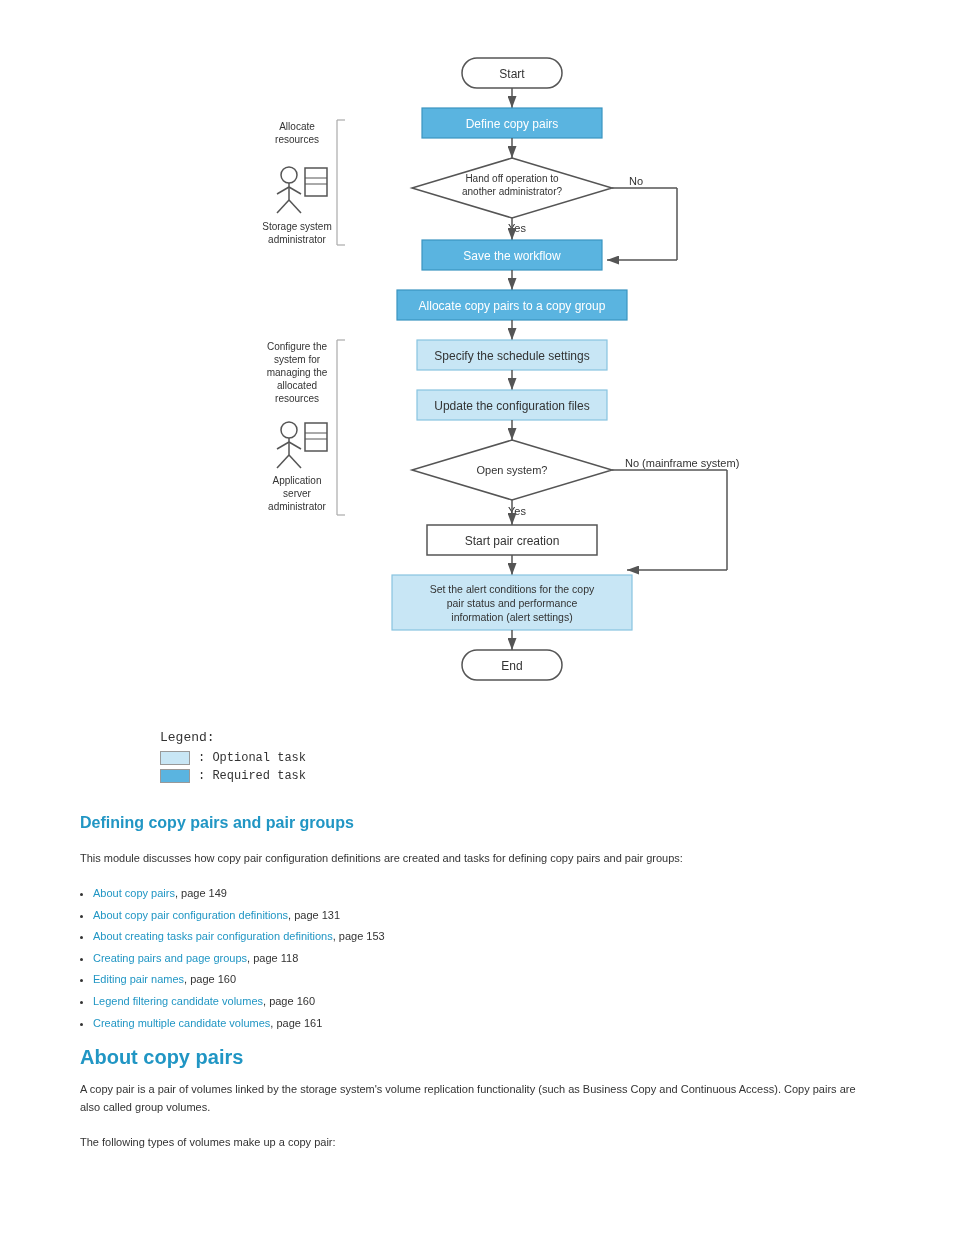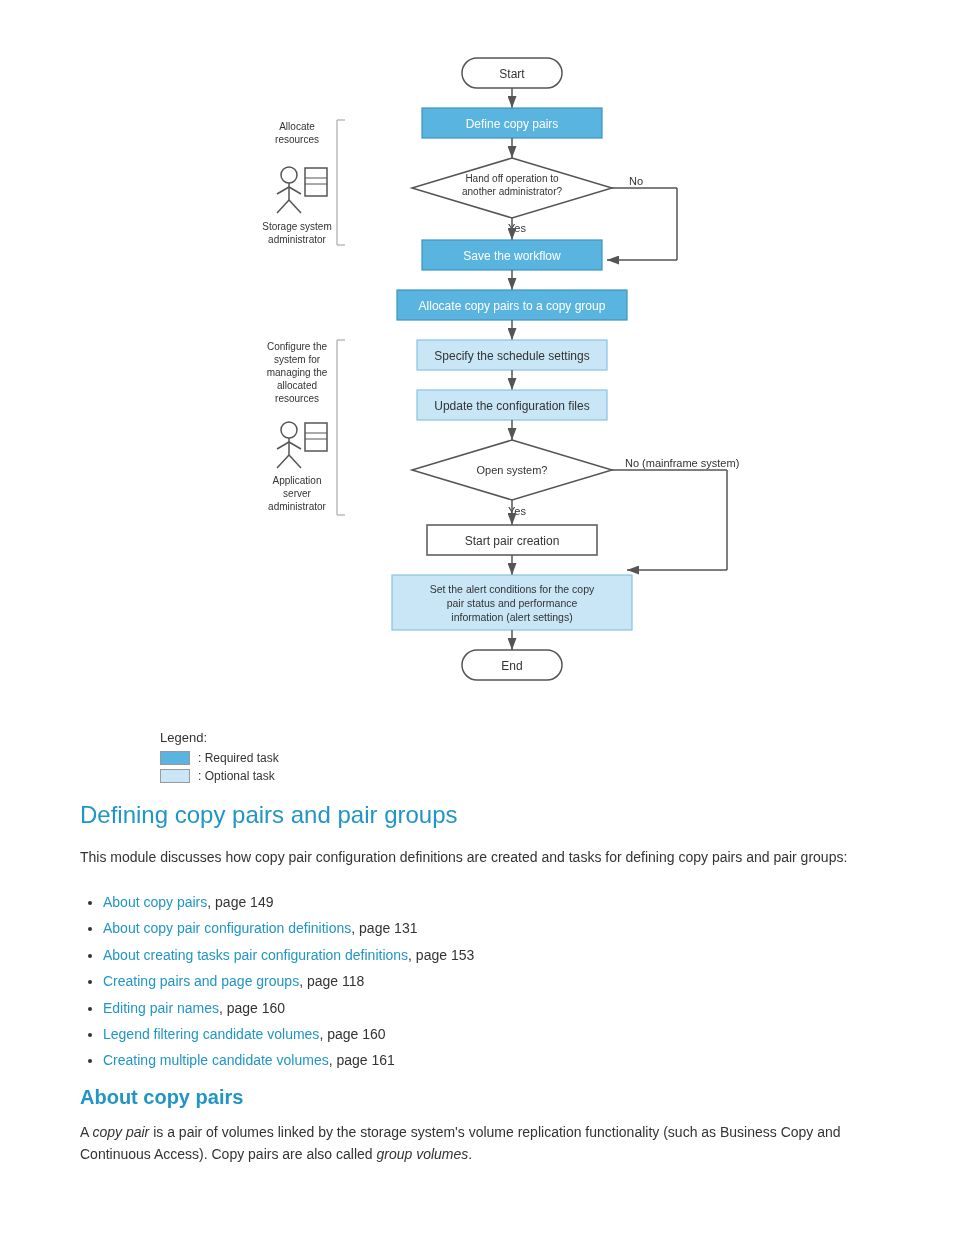--- a/index.html
+++ b/index.html
@@ -33,21 +33,22 @@
 
     
     .flowchart-svg {
       width: 100%;
       height: 100%;
     }
 
     
     .legend {
       margin-left: 80px;
-      margin-bottom: 16px;
+      margin-bottom: 30px;
+      font-family: Liberation Mono, monospace;
     }
     .legend-title {
       font-size: 13px;
       color: #333;
       margin-bottom: 6px;
     }
     .legend-item {
       display: flex;
       align-items: center;
       margin-bottom: 4px;
@@ -62,37 +63,37 @@
     }
     .legend-box-blue {
       background-color: #5ab4e0;
     }
     .legend-box-light {
       background-color: #c8e6f5;
     }
 
     
     .section-heading {
-      font-size: 24px;
-      font-weight: normal;
+      font-size: 16px;
+      font-weight: bold;
       color: #2196c4;
       margin-bottom: 16px;
       border-bottom: none;
       line-height: 1.3;
     }
 
     .section-body {
-      font-size: 14px;
+      font-size: 11px;
       color: #333;
       line-height: 1.6;
       margin-bottom: 14px;
     }
 
     .section-body ul {
-      margin-left: 23px;
+      margin-left: 13px;
       margin-bottom: 10px;
     }
     .section-body ul li {
       margin-bottom: 4px;
       list-style-type: disc;
     }
     .section-body ul li::marker {
       color: #333;
     }
     .link-blue {
@@ -102,21 +103,21 @@
 
     
     .subsection-heading {
       font-size: 20px;
       font-weight: bold;
       color: #2196c4;
       margin-bottom: 12px;
       margin-top: 10px;
     }
 
-    .italic { font-style: italic; }
+    .italic { }
   </style>
 </head>
 <body>
 
 <div class="page-container">
 
   <div class="flowchart-container">
     <div class="flowchart-wrapper">
       <svg class="flowchart-svg" viewBox="0 0 560 680" xmlns="http://www.w3.org/2000/svg">
 
@@ -242,26 +243,26 @@
         <rect x="265" y="620" width="100" height="30" rx="15" ry="15" fill="white" stroke="#555" stroke-width="1.5"></rect>
         <text x="315" y="640" font-size="12" text-anchor="middle" fill="#333">End</text>
 
       </svg>
     </div>
   </div>
 
   <div class="legend">
     <div class="legend-title">Legend:</div>
     <div class="legend-item">
+      <div class="legend-box legend-box-light"></div>
+      <span>: Optional task</span>
+    </div>
+    <div class="legend-item">
       <div class="legend-box legend-box-blue"></div>
       <span>: Required task</span>
-    </div>
-    <div class="legend-item">
-      <div class="legend-box legend-box-light"></div>
-      <span>: Optional task</span>
     </div>
   </div>
 
   <h1 class="section-heading">Defining copy pairs and pair groups</h1>
 
   <div class="section-body">
     <p>This module discusses how copy pair configuration definitions are created and tasks for defining copy pairs and pair groups:</p>
     <br>
     <ul>
       <li>
@@ -288,17 +289,18 @@
     </ul>
   </div>
 
   <h2 class="subsection-heading">About copy pairs</h2>
 
   <div class="section-body">
     <p>
       <span>A </span><span class="italic">copy pair</span><span> is a pair of volumes linked by the storage system's volume replication functionality (such as Business Copy and Continuous Access). Copy pairs are also called </span><span class="italic">group volumes</span><span>.</span>
     </p>
     <br>
+    <p>The following types of volumes make up a copy pair:</p>
     <br>
     
   </div>
 
 </div>
 
 </body></html>

